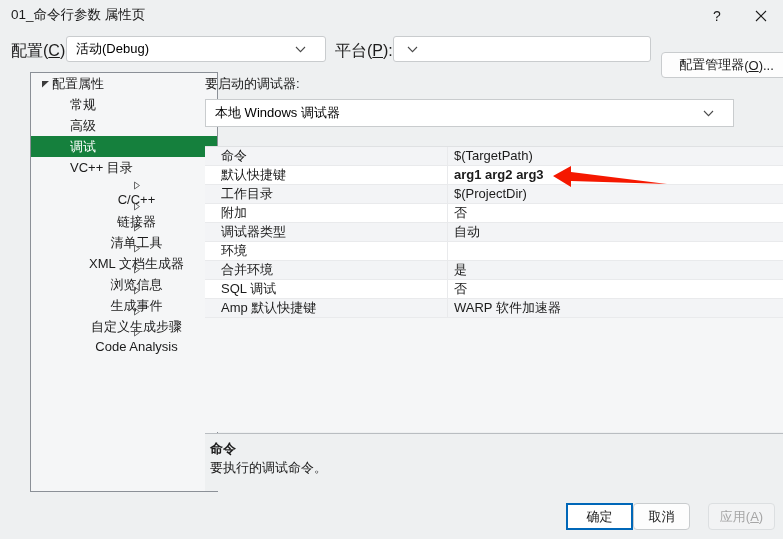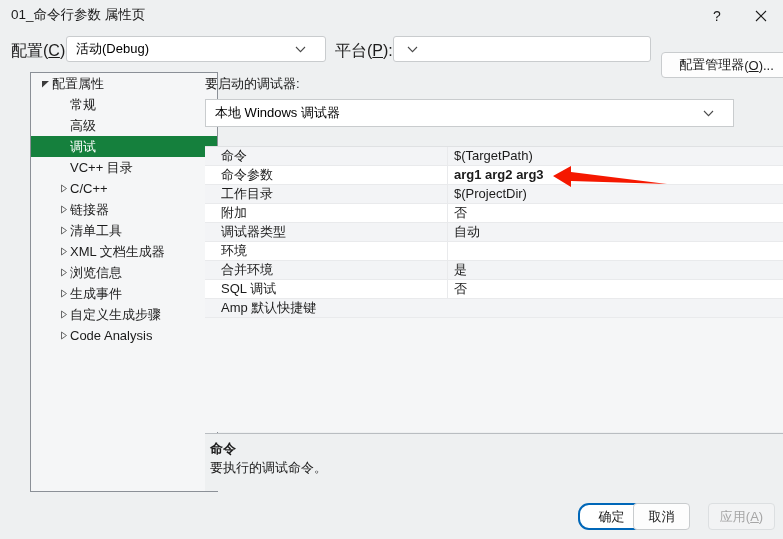--- a/index.html
+++ b/index.html
@@ -141,21 +141,21 @@
     width: 14px;
     flex: 0 0 14px;
     display: flex;
     align-items: center;
     justify-content: center;
     font-size: 9px;
     color: #4a4a4a;
   }
   .tree-item .tree-label { flex: 1 1 auto; }
   .lvl0 { padding-left: 7px; }
-  .lvl1 { padding-left: 25px; }
+  .lvl1 { padding-left: 25px; flex-direction: column; }
   .lvl1-noglyph { padding-left: 39px; }
 
   
   .rightpane {
     position: absolute;
     left: 205px; top: 72px;
     width: 570px;
     height: 420px;
   }
   .dbg-caption {
@@ -236,24 +236,24 @@
   }
   .desc-body {
     position: absolute;
     left: 5px; top: 25px;
     font-size: 13px;
     color: #1b1b1b;
   }
 
   
   .btn-ok {
-    left: 578px; top: 503px; width: 67px; height: 27px;
+    left: 566px; top: 503px; width: 67px; height: 27px;
     background: #ffffff;
     border: 2px solid #0067b8;
-    border-radius: 11px;
+    border-radius: 0;
   }
   .btn-cancel {
     left: 633px; top: 503px; width: 57px; height: 27px;
   }
   .btn-apply {
     left: 708px; top: 503px; width: 67px; height: 27px;
     background: #f2f3f4;
     border: 1px solid #dcdfe1;
     color: #a6a6a6;
   }
@@ -407,21 +407,21 @@
   </span>
 </div>
 
 <div class="grid">
   <div class="grid-rows" id="grid-host">
       <div class="grid-row alt">
         <div class="cell-name">命令</div>
         <div class="cell-value">$(TargetPath)</div>
       </div>
       <div class="grid-row">
-        <div class="cell-name">命令参数</div>
+        <div class="cell-name">默认快捷键</div>
         <div class="cell-value bold">arg1 arg2 arg3</div>
       </div>
       <div class="grid-row alt">
         <div class="cell-name">工作目录</div>
         <div class="cell-value">$(ProjectDir)</div>
       </div>
       <div class="grid-row">
         <div class="cell-name">附加</div>
         <div class="cell-value">否</div>
       </div>
@@ -436,20 +436,21 @@
       <div class="grid-row alt">
         <div class="cell-name">合并环境</div>
         <div class="cell-value">是</div>
       </div>
       <div class="grid-row">
         <div class="cell-name">SQL 调试</div>
         <div class="cell-value">否</div>
       </div>
       <div class="grid-row alt">
         <div class="cell-name">Amp 默认快捷键</div>
+        <div class="cell-value">WARP 软件加速器</div>
       </div>
     </div>
 </div>
 
 <div class="descpanel">
   <div class="desc-title">命令</div>
   <div class="desc-body">要执行的调试命令。</div>
 </div>
 
 <div class="btn btn-ok">确定</div>

